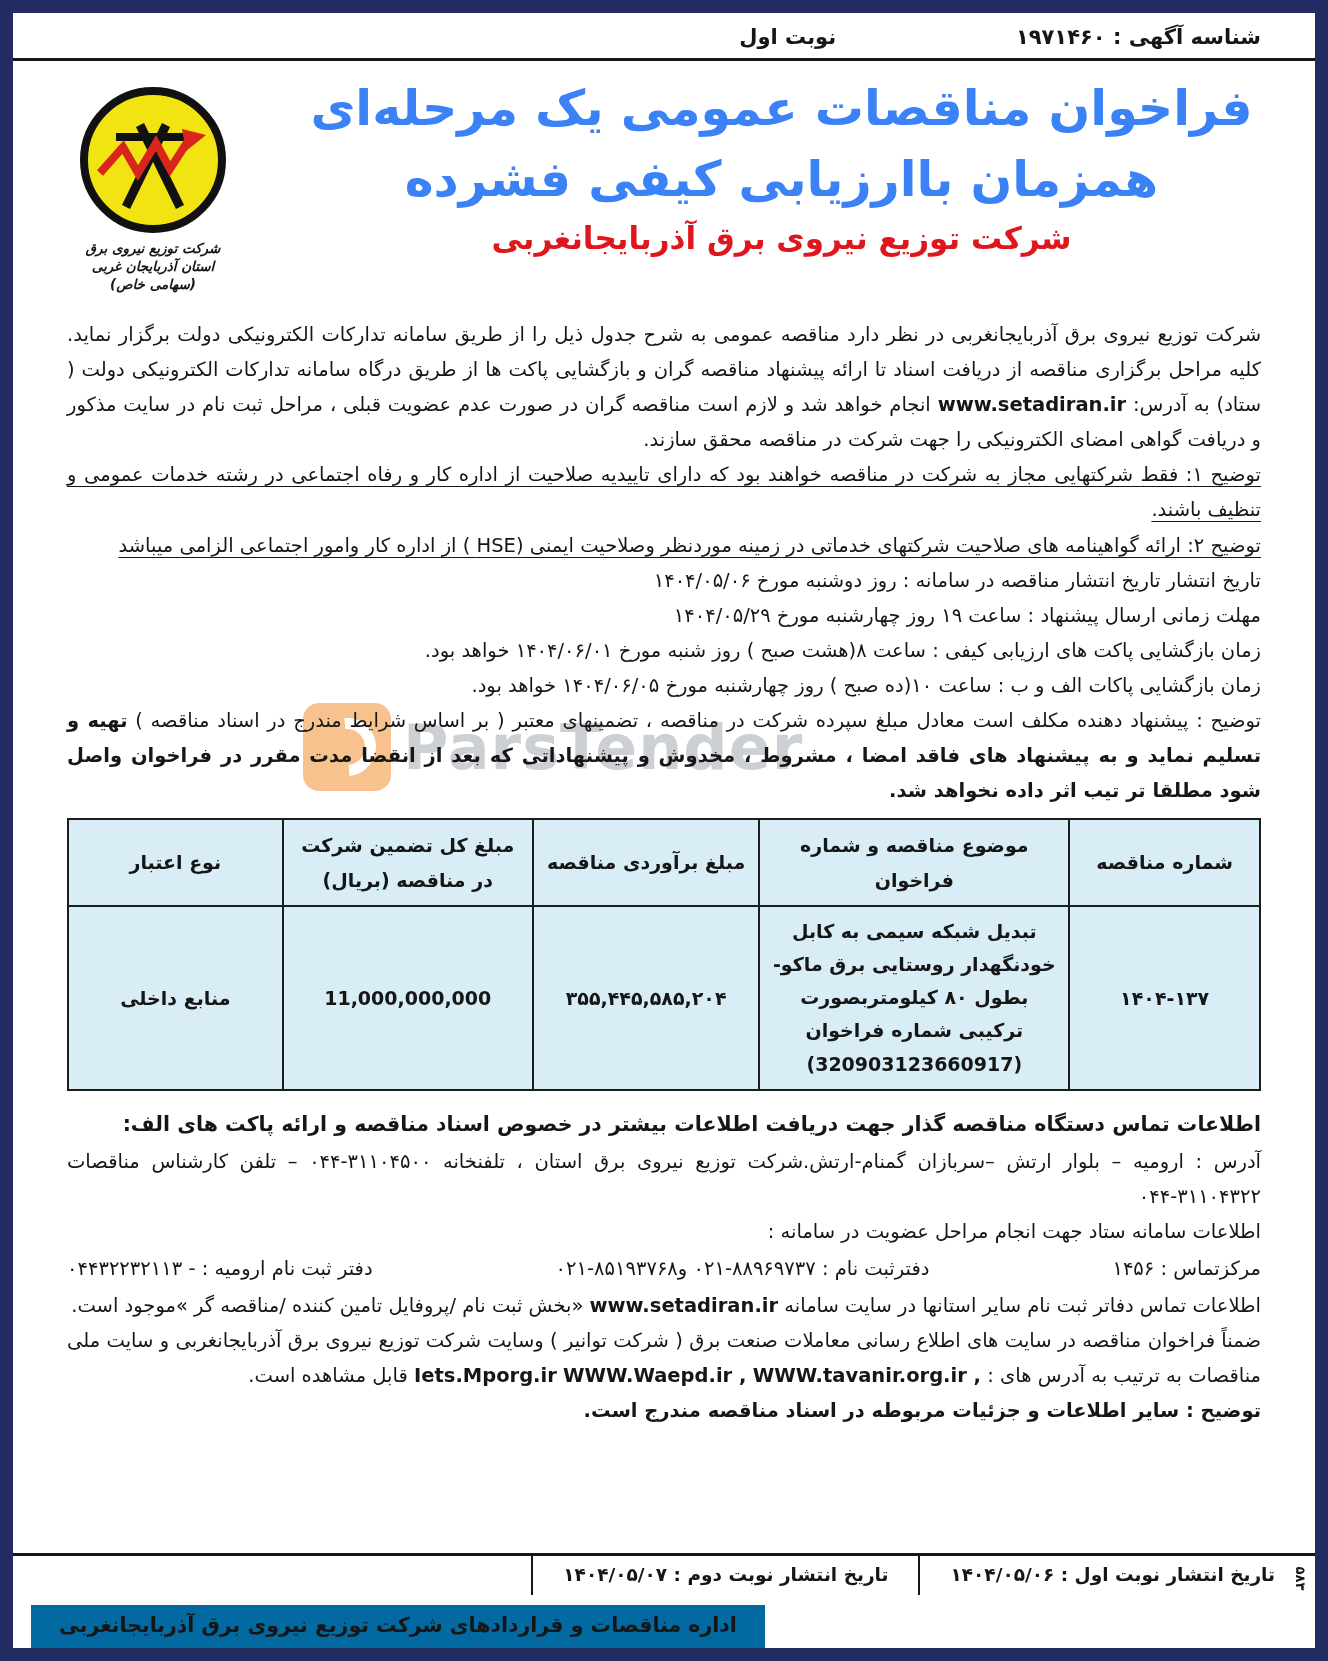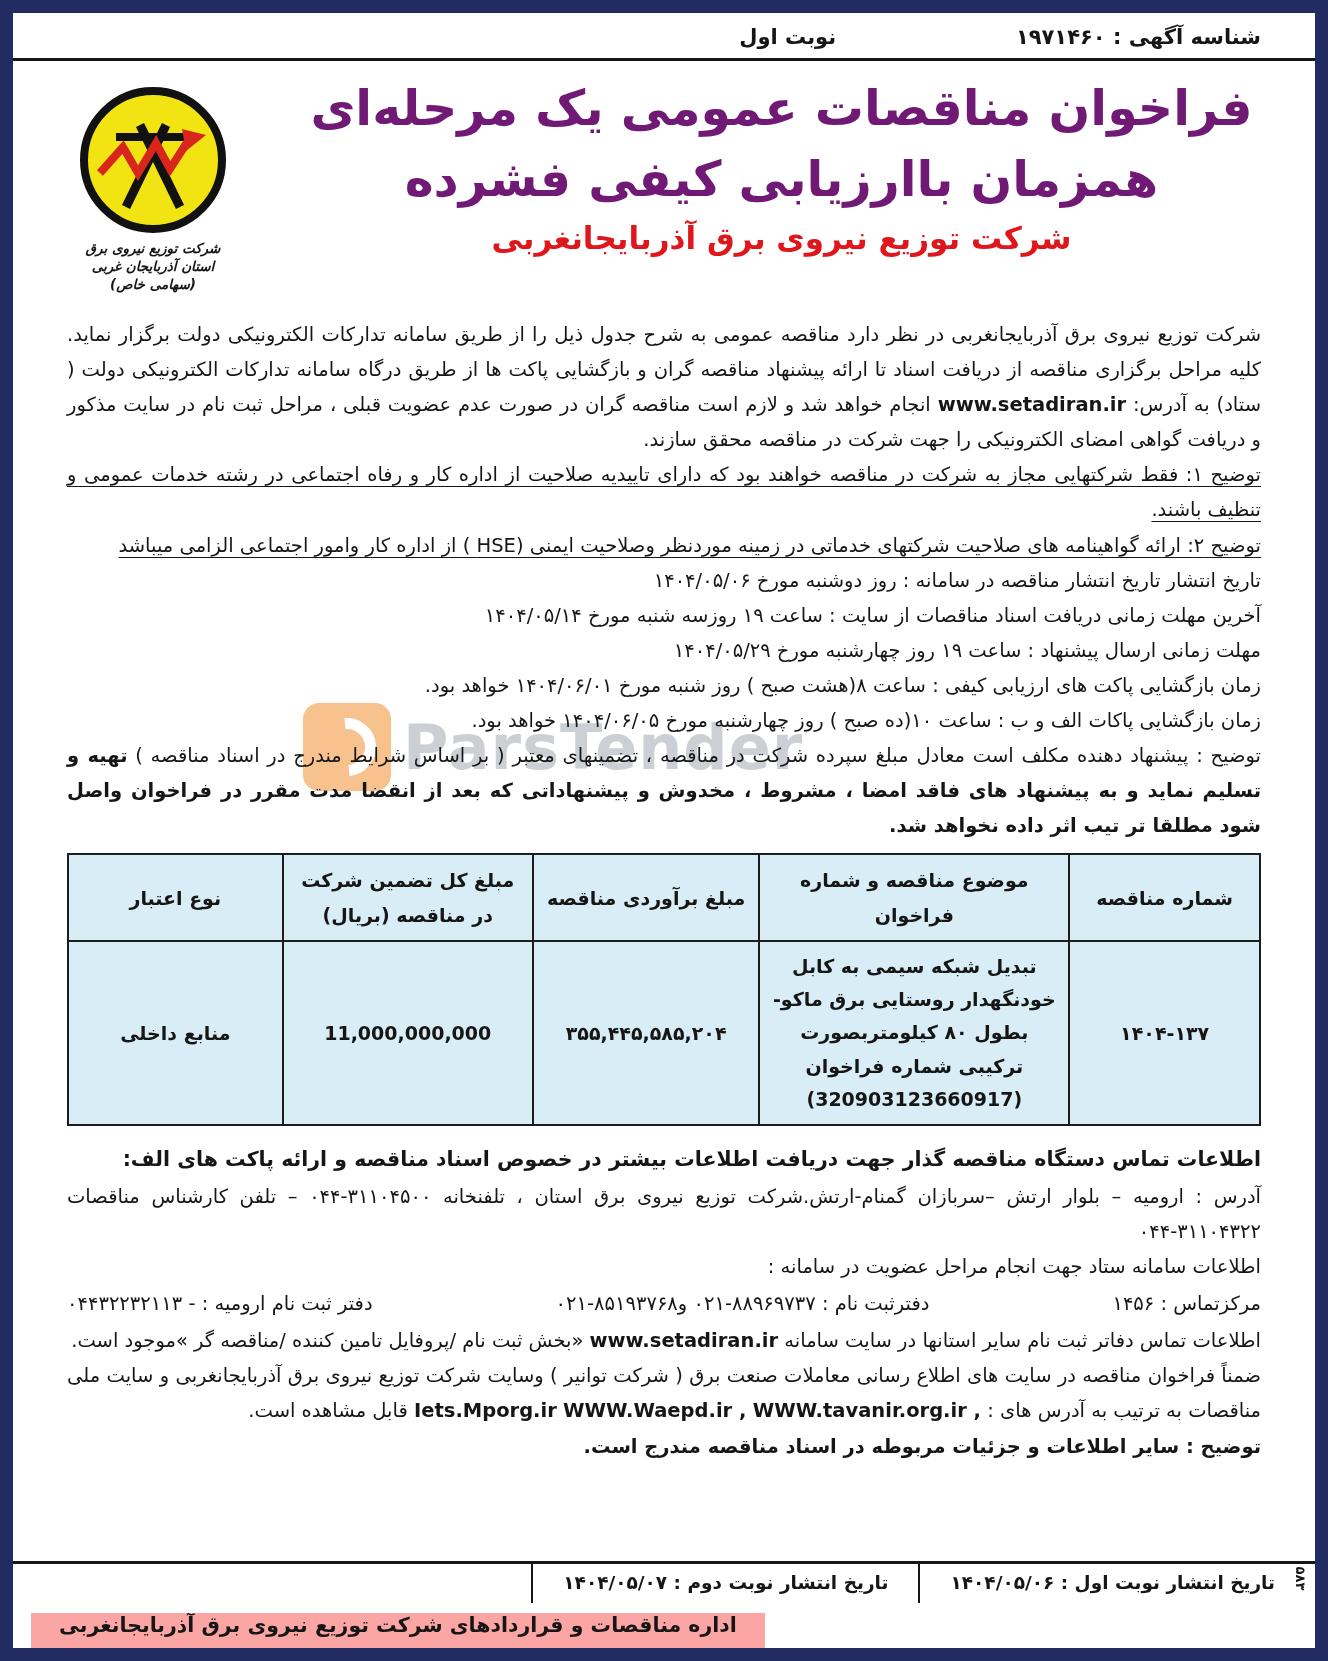--- a/index.html
+++ b/index.html
@@ -58,21 +58,21 @@
   .topbar .round {
     position:absolute; left:59.5%; transform:translateX(-50%);
   }
 
   
   .masthead { position:relative; min-height:252px; padding:8px 54px 0; }
   .logo { position:absolute; left:56px; top:24px; width:168px; text-align:center;font-style:italic; }
   .logo svg { display:block; margin:0 auto 4px; }
   .logo-line { font-size:13.5px; font-weight:800; line-height:1.35; }
   .title-area { margin-left:235px; text-align:center; padding-top:4px; }
-  .title-line { color:#701a75; font-size:49px; font-weight:900; line-height:1.45; }
+  .title-line { color:#3b82f6; font-size:49px; font-weight:900; line-height:1.45; }
   .subtitle  { color:#e0161d; font-size:31px; font-weight:900; margin-top:5px; }
 
   
   .content { flex:1; padding:4px 54px 0; font-size:19.5px; line-height:1.8; text-align:justify; }
   .para { margin:0; }
   .underlined { text-decoration:underline; text-underline-offset:5px; }
   .latin { direction:ltr; unicode-bidi:isolate; font-weight:700; }
   b, .bold { font-weight:800; }
 
   
@@ -97,24 +97,24 @@
   .footer { margin-top:auto; }
   .footer-dates {
     border-top:3px solid #15161a;
     display:flex;
     font-size:18.5px; font-weight:700;
     padding-right:10px;
   }
   .fd-cell { padding:8px 30px 10px; border-left:2.5px solid #15161a; white-space:nowrap; }
   .fd-spacer { flex:1; }
   .dept-bar {
-    background:#fca5a5;
+    background:#0369a1;
     width:fit-content;
     font-size:20.5px; font-weight:800;
-    padding:0 28px 11px;
+    padding:8px 28px 11px;
     margin:10px auto 0 18px;
   }
   .pagenum {
     position:absolute; right:2px; bottom:62px;
     transform:rotate(90deg);
     font-size:13px; font-weight:700;
   }
 </style>
 </head>
 <body>
@@ -155,21 +155,20 @@
   <div class="content">
 
     <p class="para"><span>شرکت توزیع نیروی برق آذربایجانغربی در نظر دارد مناقصه عمومی  به شرح جدول ذیل را از طریق سامانه تدارکات الکترونیکی دولت برگزار نماید. کلیه مراحل برگزاری مناقصه از دریافت اسناد تا ارائه پیشنهاد مناقصه گران و بازگشایی پاکت ها از طریق درگاه سامانه تدارکات الکترونیکی دولت ( ستاد) به آدرس:</span>
       <span class="latin">www.setadiran.ir</span>
       <span>انجام خواهد شد و لازم است مناقصه گران در صورت عدم عضویت قبلی ، مراحل ثبت نام در سایت مذکور و دریافت گواهی امضای الکترونیکی را جهت شرکت در مناقصه محقق سازند.</span></p>
 
     <p class="para underlined">توضیح ۱: فقط شرکتهایی مجاز به شرکت در مناقصه خواهند بود که دارای تاییدیه  صلاحیت از اداره کار و رفاه اجتماعی در رشته خدمات عمومی و تنظیف باشند.</p>
     <p class="para underlined">توضیح ۲: ارائه گواهینامه های صلاحیت شرکتهای خدماتی در زمینه موردنظر وصلاحیت ایمنی (HSE ) از اداره کار وامور اجتماعی الزامی میباشد</p>
 
     <div class="para">تاریخ انتشار تاریخ انتشار مناقصه در سامانه : روز دوشنبه  مورخ ۱۴۰۴/۰۵/۰۶</div>
-    <div class="para">آخرین مهلت  زمانی دریافت اسناد مناقصات از سایت : ساعت ۱۹ روزسه شنبه مورخ ۱۴۰۴/۰۵/۱۴</div>
     <div class="para">مهلت زمانی ارسال پیشنهاد : ساعت ۱۹ روز چهارشنبه مورخ ۱۴۰۴/۰۵/۲۹</div>
     <div class="para">زمان بازگشایی پاکت های ارزیابی کیفی : ساعت ۸(هشت  صبح ) روز شنبه مورخ ۱۴۰۴/۰۶/۰۱ خواهد بود.</div>
     <div class="para">زمان بازگشایی پاکات الف و ب : ساعت ۱۰(ده صبح ) روز چهارشنبه مورخ ۱۴۰۴/۰۶/۰۵ خواهد بود.</div>
 
     <p class="para"><span>توضیح : پیشنهاد دهنده مکلف است معادل مبلغ سپرده شرکت در مناقصه ، تضمینهای معتبر ( بر اساس شرایط مندرج در اسناد مناقصه ) </span><b>تهیه و تسلیم نماید و به پیشنهاد های فاقد امضا ، مشروط ، مخدوش و پیشنهاداتی که بعد از انقضا مدت مقرر در فراخوان واصل شود مطلقا تر تیب اثر داده نخواهد شد.</b></p>
 
     <table class="tender">
       <colgroup>
         <col style="width:16%">
           <col style="width:26%">

